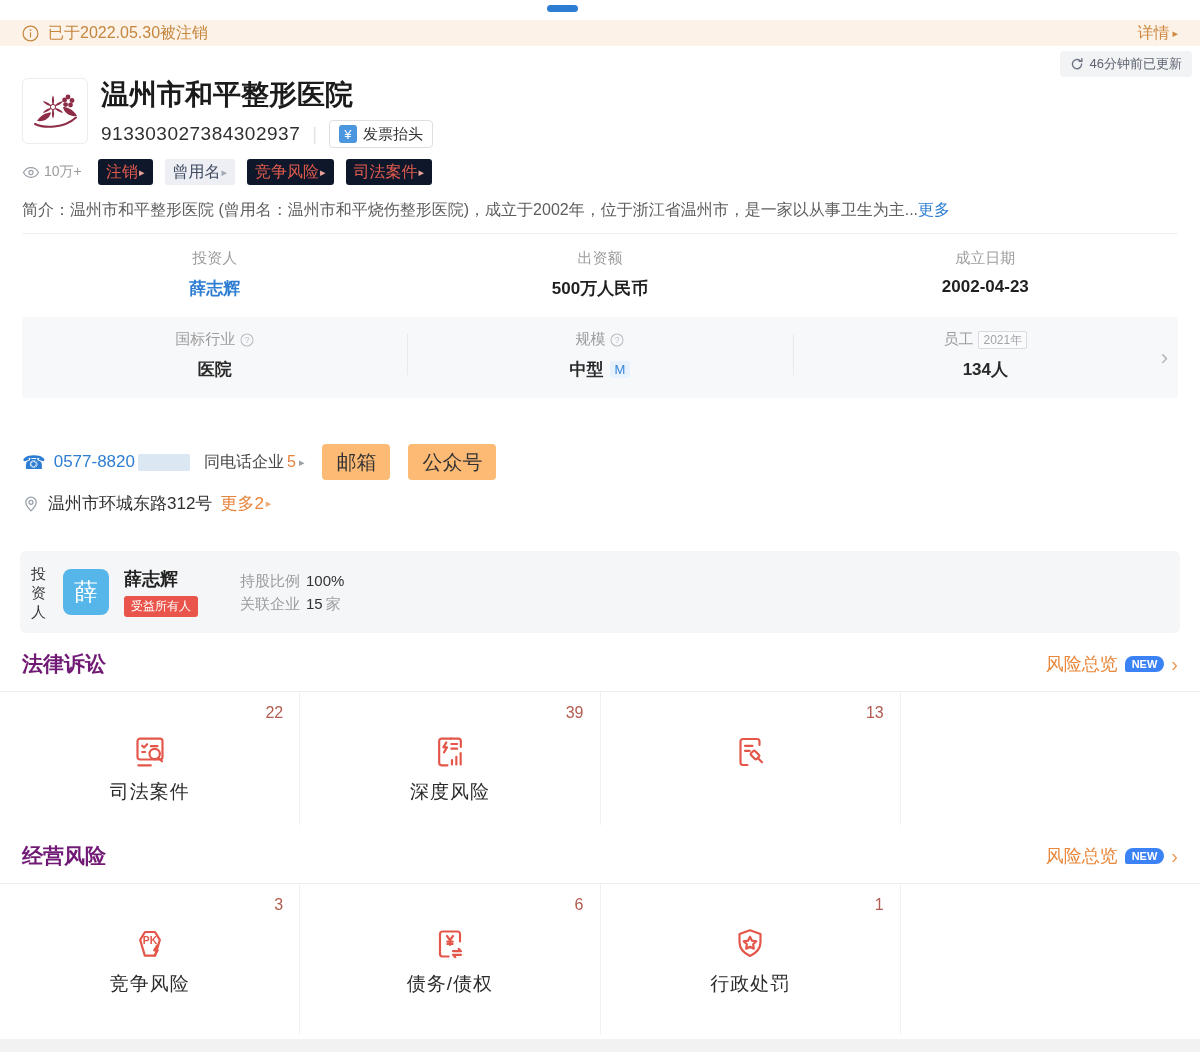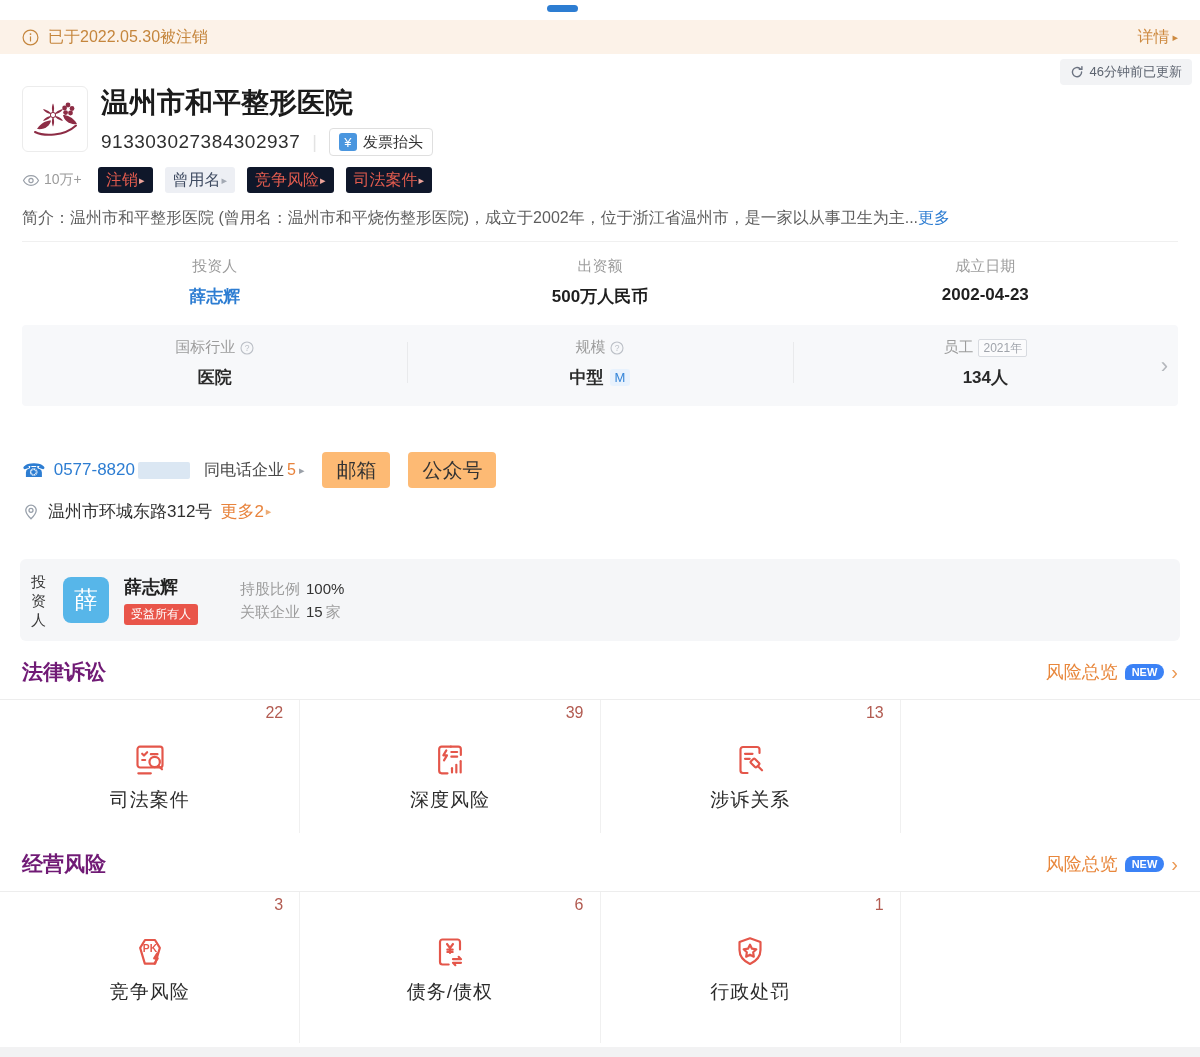--- a/index.html
+++ b/index.html
@@ -5,21 +5,21 @@
   * { margin:0; padding:0; box-sizing:border-box; }
   html,body { width:1200px; height:1057px; overflow:hidden; background:#fff;
     font-family:"Liberation Sans","DejaVu Sans",sans-serif; color:#333; }
 
   
   .topstrip { height:20px; position:relative; background:#fff; }
   .tab-indicator { position:absolute; left:547px; top:5px; width:31px; height:7px;
     background:#2d7dd2; border-radius:3.5px; }
 
   
-  .banner { height:34px; background:#fcf2e8; display:flex; align-items:center;
+  .banner { height:26px; background:#fcf2e8; display:flex; align-items:center;
     justify-content:space-between; padding:0 22px; }
   .banner-left { display:flex; align-items:center; gap:9px; font-size:16px; color:#c5863d; }
   .banner-detail { display:flex; align-items:center; gap:3px; font-size:16px; color:#cd8a40; cursor:pointer; }
   .caret { font-size:11px; }
 
   .main { padding:0 22px; }
 
   
   .update-row { display:flex; justify-content:flex-end; margin:5px -14px 0 0; }
   .update-badge { display:flex; align-items:center; gap:6px; height:26px; padding:0 10px;
@@ -109,21 +109,21 @@
   .new-badge { background:#3b82f6; color:#fff; font-size:11px; font-weight:bold;
     padding:2px 7px; border-radius:8px 8px 8px 2px; }
   .overview-chevron { color:#ec9a55; font-size:20px; line-height:1; }
 
   .card-grid { border-top:1px solid #ededed; display:flex; }
   .card-grid.h1 { height:134px; }
   .card-grid.h2 { height:152px; }
   .gcol { flex:1; position:relative; }
   .gcol.b { border-right:1px solid #f0f0f0; }
   .card { position:absolute; inset:0; text-align:center; padding-top:40px; cursor:pointer; }
-  .card-count { position:absolute; top:4px; right:16px; font-size:16px; color:#b25b51; }
+  .card-count { position:absolute; top:12px; right:16px; font-size:16px; color:#b25b51; }
   .card-label { margin-top:7px; font-size:19px; color:#2b2b2b; letter-spacing:1px; }
   .history-badge { display:inline-block; margin-top:11px; background:#fdecea; color:#de7b70;
     font-size:14px; padding:3px 9px; border-radius:3px; cursor:pointer; }
 
   .footer-band { height:13px; background:#f2f2f3; margin-top:4px; }
 
   svg { display:block; }
   .card-icon { margin:0 auto; }
 </style>
 </head>
@@ -377,21 +377,20 @@
     <div class="card">
       <span class="card-count">13</span>
       <svg class="card-icon" width="40" height="40" viewBox="0 0 24 24" fill="none" stroke="#e4564a" stroke-width="1.3" stroke-linecap="round" stroke-linejoin="round">
         <path d="M14.5 4.2H7.8c-.9 0-1.5.6-1.5 1.5v12.6c0 .9.6 1.5 1.5 1.5h2.7"></path>
         <path d="M14.5 4.2h1.7c.9 0 1.5.6 1.5 1.5v2.1"></path>
         <path d="M9 8.3h4.5"></path>
           <path d="M9 11.3h2.8"></path>
         <rect x="12.6" y="12.1" width="4.8" height="3.4" rx="0.7" transform="rotate(45 15 13.8)"></rect>
         <path d="M16.8 15.8l2.4 2.4"></path>
       </svg>
-      <div class="card-label">涉诉关系</div>
     </div>
   </div>
   <div class="gcol"></div>
 </div>
 
 <div class="section-header">
   <div class="section-title">经营风险</div>
   <div class="overview-link">
     <span class="overview-text">风险总览</span>
     <span class="new-badge">NEW</span>

